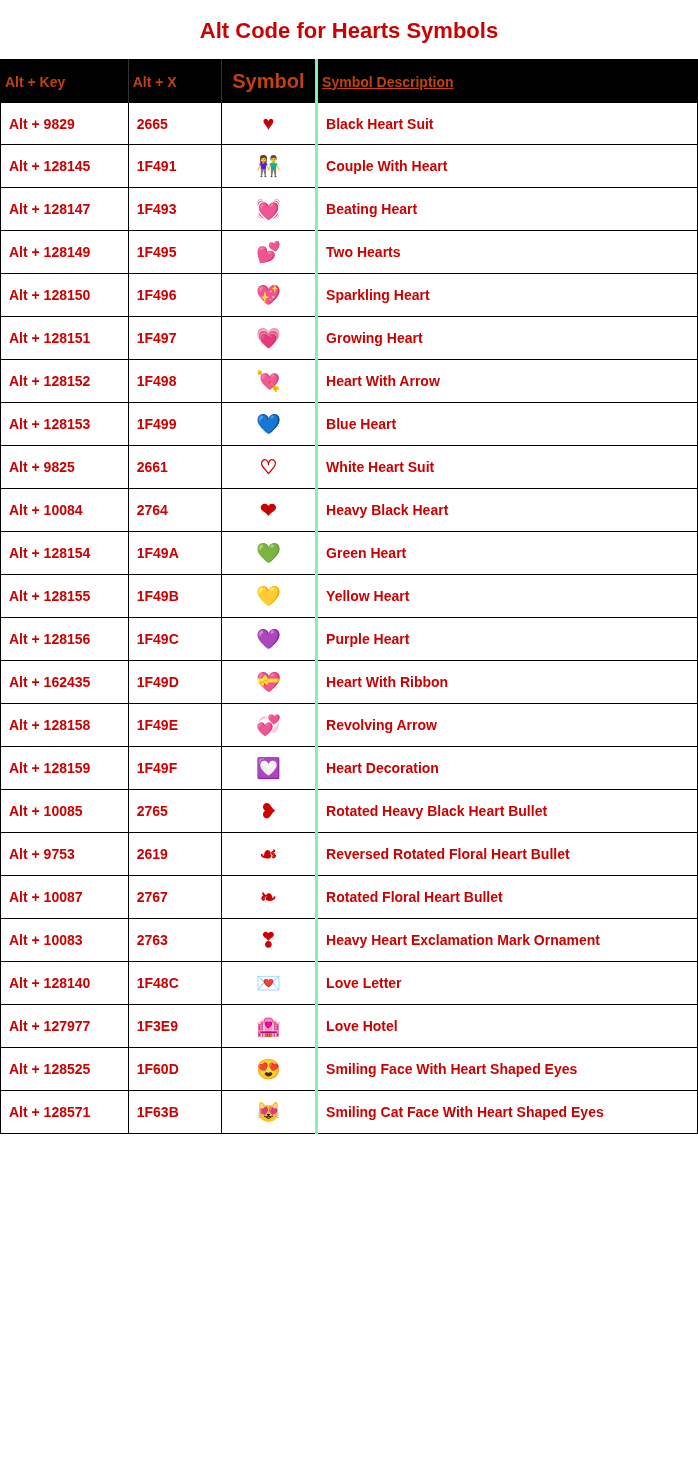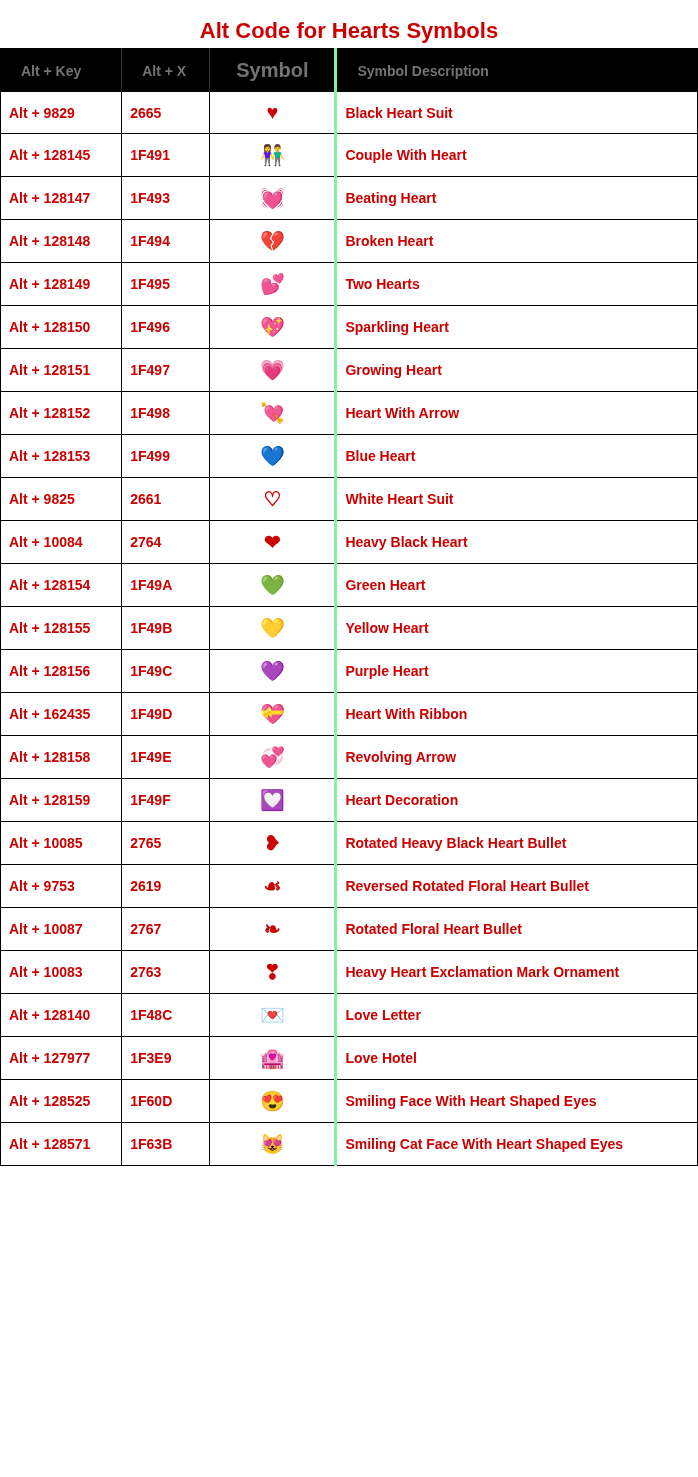--- a/index.html
+++ b/index.html
@@ -6,39 +6,39 @@
     body {
       background: #fff;
       font-family: Arial, sans-serif;
       width: 698px;
     }
     .page-title {
       text-align: center;
       color: #cc0000;
       font-size: 22px;
       font-weight: bold;
-      padding: 18px 10px 4px;
+      padding: 18px 10px 15px;
     }
     table {
       width: 100%;
       border-collapse: collapse;
       border: 1px solid #000;
     }
     thead tr {
       background: #000;
     }
     thead th {
-      color: #737373;
+      color: #c2410c;
       font-size: 14px;
       font-weight: bold;
-      padding: 10px 20px;
+      padding: 10px 4px;
       text-align: left;
       border-right: 1px solid #333;
     }
-    thead th:last-child { border-right: none; }
+    thead th:last-child { border-right: none; text-decoration: underline; }
     tbody tr {
       border-bottom: 1px solid #000;
       font-weight: bold;
     }
     tbody tr:nth-child(odd) { background: #fff; }
     tbody tr:nth-child(even) { background: #fff; }
     tbody td {
       color: #cc0000;
       font-size: 14px;
       padding: 9px 8px;
@@ -78,26 +78,20 @@
         <td class="col-symbol">👫</td>
         <td class="col-desc">Couple With Heart</td>
       </tr>
       <tr>
         <td class="col-altkey">Alt + 128147</td>
         <td class="col-altx">1F493</td>
         <td class="col-symbol">💓</td>
         <td class="col-desc">Beating Heart</td>
       </tr>
       <tr>
-        <td class="col-altkey">Alt + 128148</td>
-        <td class="col-altx">1F494</td>
-        <td class="col-symbol">💔</td>
-        <td class="col-desc">Broken Heart</td>
-      </tr>
-      <tr>
         <td class="col-altkey">Alt + 128149</td>
         <td class="col-altx">1F495</td>
         <td class="col-symbol">💕</td>
         <td class="col-desc">Two Hearts</td>
       </tr>
       <tr>
         <td class="col-altkey">Alt + 128150</td>
         <td class="col-altx">1F496</td>
         <td class="col-symbol">💖</td>
         <td class="col-desc">Sparkling Heart</td>

